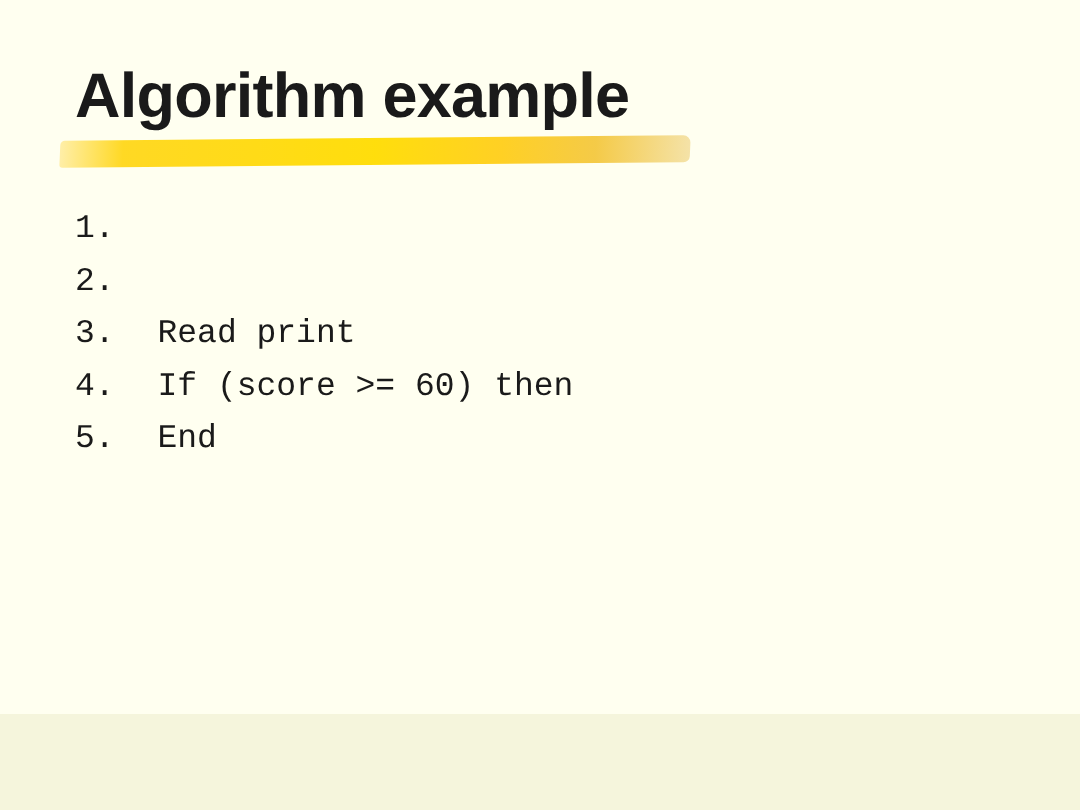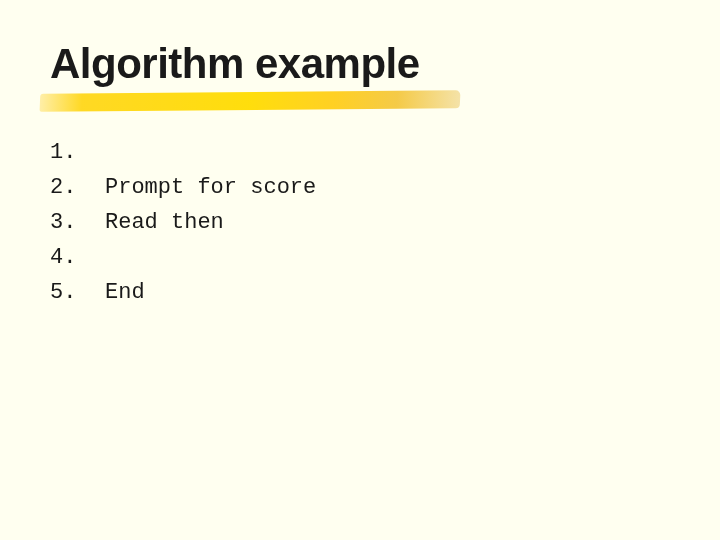--- a/index.html
+++ b/index.html
@@ -11,21 +11,21 @@
     body {
       width: 720px;
       height: 540px;
       background-color: #f5f5dc;
       font-family: 'Courier New', Courier, monospace;
       overflow: hidden;
     }
 
     .slide {
       width: 720px;
-      height: 540px;
+      height: 476px;
       background-color: #fffff0;
       padding: 40px 50px 40px 50px;
       position: relative;
     }
 
     .title {
       font-family: Arial, Helvetica, sans-serif;
       font-size: 42px;
       font-weight: bold;
       color: #1a1a1a;
@@ -94,30 +94,30 @@
   </div>
 
   <div class="content">
 
     <div class="line">
       <span class="line-number">1.</span>
     </div>
 
     <div class="line">
       <span class="line-number">2.</span>
-      <span class="line-text">Prompt for score</span>
     </div>
 
     <div class="line">
       <span class="line-number">3.</span>
-      <span class="line-text">Read then</span>
+      <span class="line-text">Read print</span>
     </div>
 
     <div class="line">
       <span class="line-number">4.</span>
+      <span class="line-text">If (score &gt;= 60)  then</span>
     </div>
 
 
     <div class="line">
       <span class="line-number">5.</span>
       <span class="line-text">End</span>
     </div>
 
   </div>
 </div>

